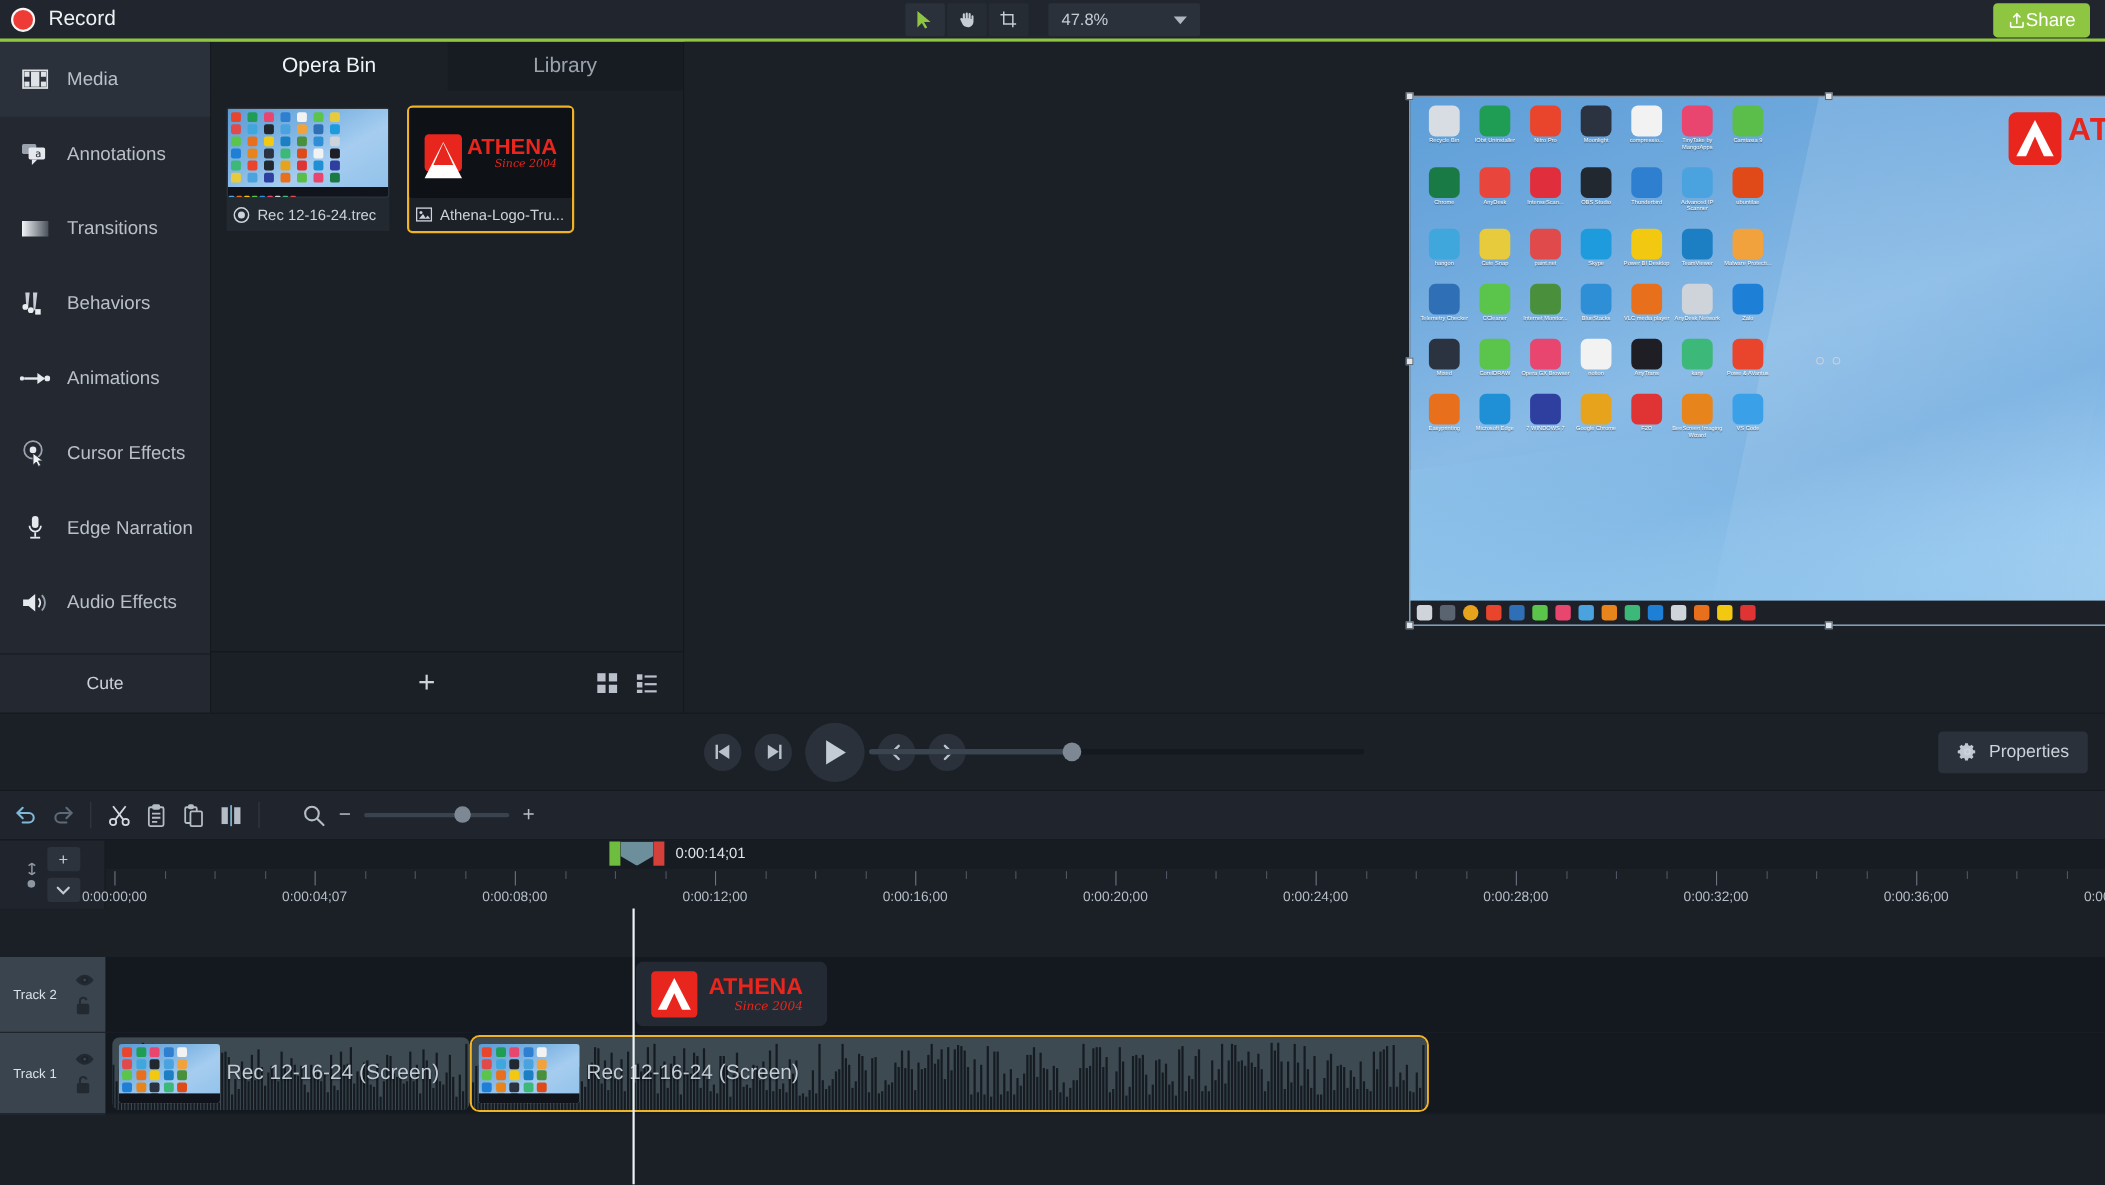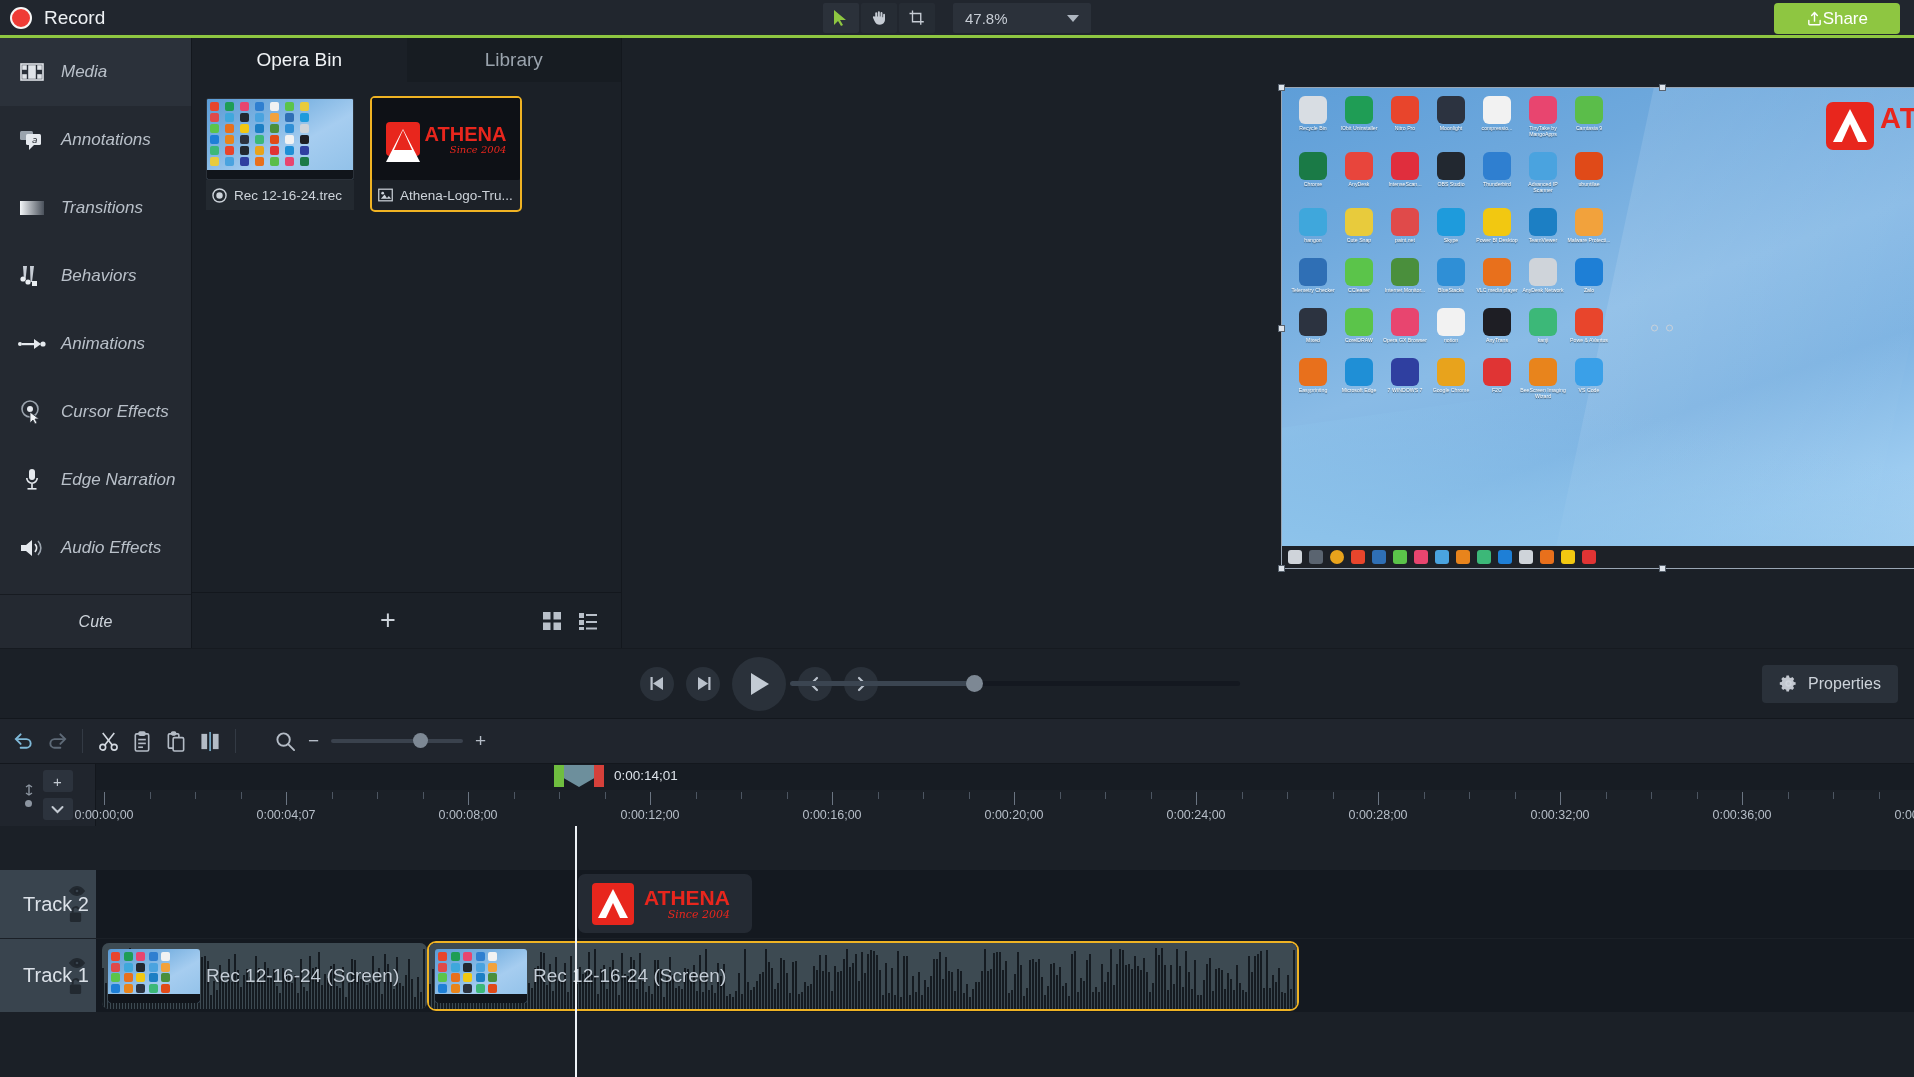--- a/index.html
+++ b/index.html
@@ -35,32 +35,31 @@
   .zoom-select {
     margin-left: 16px; width: 138px; height: 30px; background: #2b313a;
     display: flex; align-items: center; justify-content: space-between;
     padding: 0 12px; border-radius: 2px; cursor: pointer; font-size: 15px; color: #c6ccd4;
   }
   .caret-dn { width: 0; height: 0; border-left: 6px solid transparent; border-right: 6px solid transparent; border-top: 7px solid #aeb6c0; }
 
   .share-btn {
     position: absolute; right: 14px; top: 3px;
     height: 31px; background: #8ec641; color: #fff; border-radius: 4px;
-    display: flex; align-items: center; gap: 0; padding: 0 32px;
+    display: flex; align-items: center; gap: 0; padding: 0 13px;
     font-size: 17px; cursor: pointer;
   }
 
   
   .mainrow { display: flex; height: 610px; flex: 0 0 610px; }
 
   
   .sidebar {
     width: 192px; background: #242931; display: flex; flex-direction: column;
     border-right: 1px solid #13171d;
-    font-style: italic;
   }
   .side-item {
     height: 68px; display: flex; align-items: center; gap: 15px; padding-left: 18px;
     cursor: pointer; color: #b9c0c9; font-size: 17px;
   }
   .side-item.active { background: #2b313a; }
   .side-icon { width: 28px; height: 28px; display: flex; align-items: center; justify-content: center; color: #dfe3e8; }
   .side-more {
     margin-top: auto; height: 54px; border-top: 1px solid #171b21;
     display: flex; align-items: center; justify-content: center; font-size: 16px; color: #cdd3da; cursor: pointer;
@@ -222,21 +221,21 @@
   .ph-green { width: 10px; height: 22px; background: #6fbd3f; }
   .ph-body { width: 30px; height: 22px; background: #6d8f9c; clip-path: polygon(0 0, 100% 0, 100% 60%, 50% 100%, 0 60%); }
   .ph-red { width: 10px; height: 22px; background: #d5403a; }
   .ph-time { margin-left: 10px; font-size: 13.5px; color: #dde3ea; line-height: 22px; }
   .playline { position: absolute; top: 40px; bottom: 0; width: 1.5px; background: #eef2f6; z-index: 15; }
 
   .tl-body { flex: 1; position: relative; overflow: hidden; }
   .track-row { position: absolute; left: 0; right: 0; display: flex; }
   .track-label {
     width: 96px; flex: 0 0 96px; background: #39444e; position: relative;
-    display: flex; align-items: center; padding-left: 23px; font-size: 20px; color: #dbe1e8;
+    display: flex; align-items: center; padding-left: 12px; font-size: 12px; color: #dbe1e8;
     border-bottom: 1px solid #1b2027;
   }
   .tr-icons { position: absolute; right: 10px; top: 50%; transform: translateY(-50%); display: flex; flex-direction: column; gap: 8px; }
   .track-lane { flex: 1; position: relative; background: #141920; border-bottom: 1px solid #1b2027; }
 
   .clip { position: absolute; top: 4px; border-radius: 7px; overflow: hidden; cursor: pointer; }
   .clip.selected { outline: 2px solid #f0b323; }
   .clip-media { position: absolute; inset: 0; background: #262d36; }
   .clip-audio {
     position: absolute; left: 0; right: 0; bottom: 0; height: 100%;

